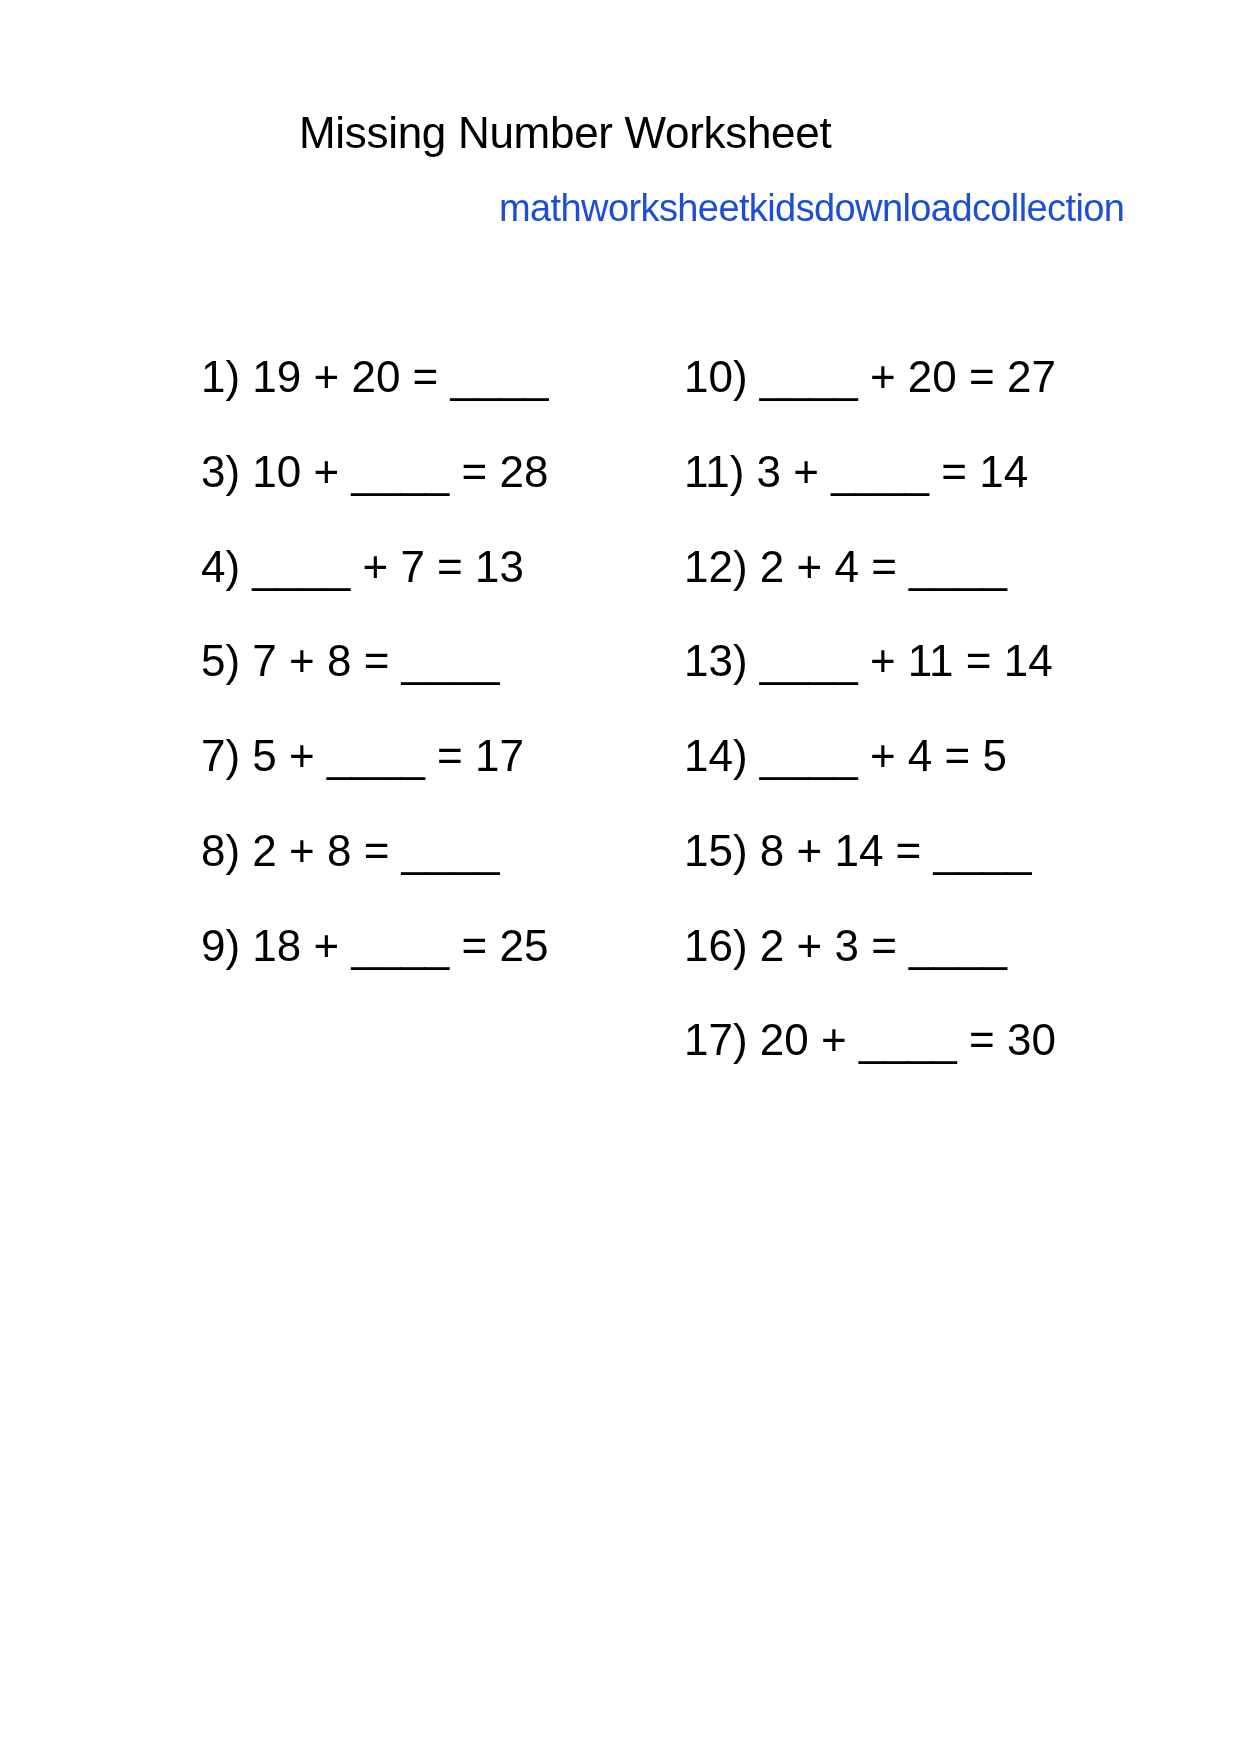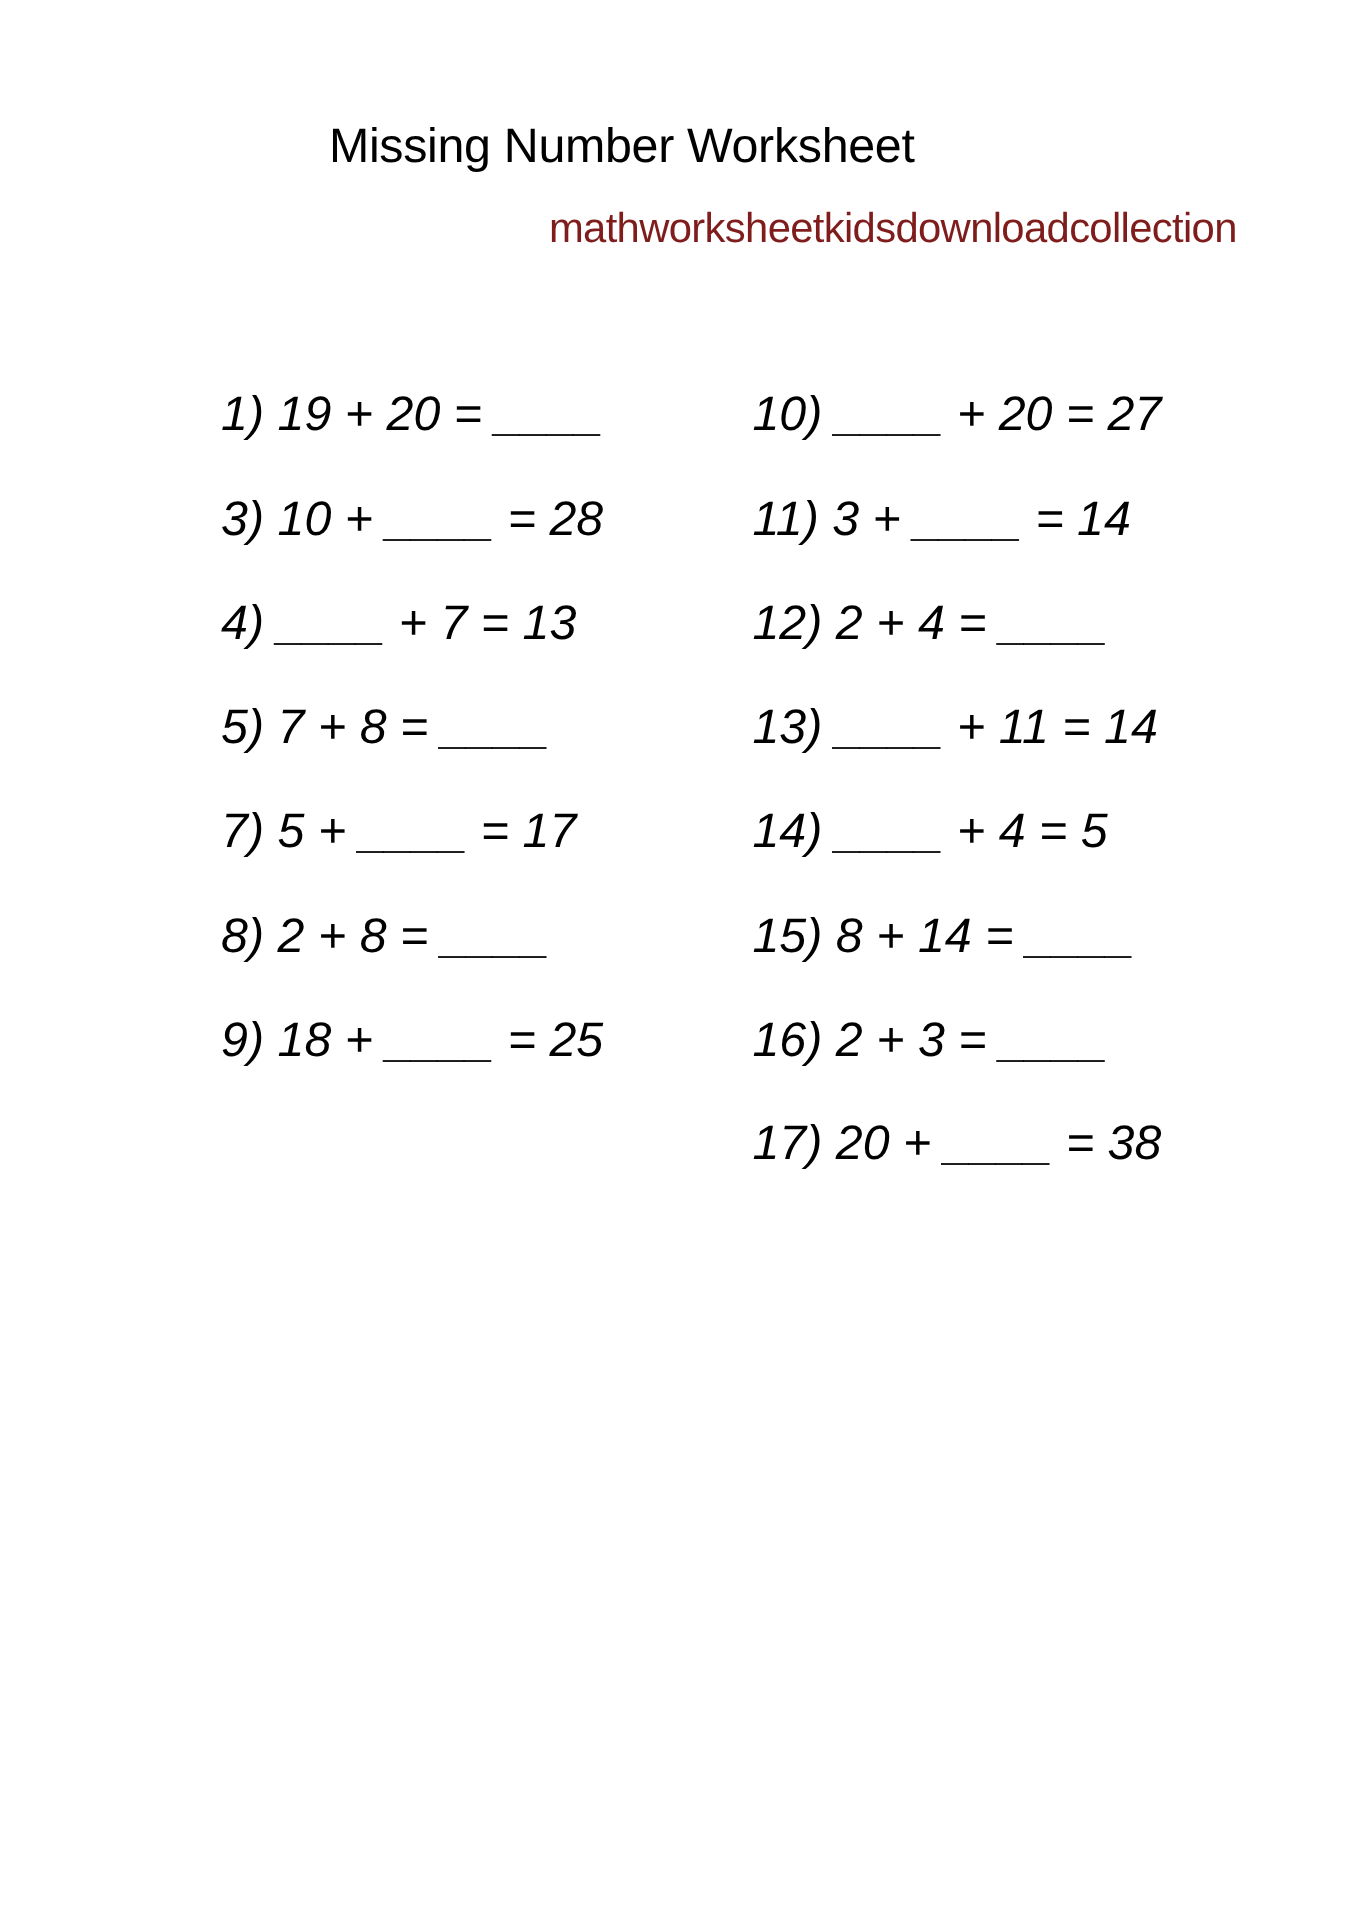--- a/index.html
+++ b/index.html
@@ -24,27 +24,26 @@
       white-space: nowrap;
       letter-spacing: -0.3px;
     }
     .subtitle {
       position: absolute;
       left: 499px;
       top: 184px;
       font-size: 38px;
       line-height: 48px;
       white-space: nowrap;
-      color: #7f1d1d;
+      color: #1d4ed8;
       letter-spacing: -0.6px;
     }
     .col {
       position: absolute;
       top: 350px;
-      font-style: italic;
     }
     .col.left { left: 201px; }
     .col.right { left: 684px; }
     .problem {
       height: 94.75px;
       font-size: 44px;
       line-height: 54px;
       white-space: pre;
     }
   </style>
@@ -65,14 +64,14 @@
 </div>
 
 <div class="col right">
   <div class="problem">10) ____ + 20 = 27</div>
   <div class="problem">11) 3 + ____ = 14</div>
   <div class="problem">12) 2 + 4 = ____</div>
   <div class="problem">13) ____ + 11 = 14</div>
   <div class="problem">14) ____ + 4 = 5</div>
   <div class="problem">15) 8 + 14 = ____</div>
   <div class="problem">16) 2 + 3 = ____</div>
-  <div class="problem">17) 20 + ____ = 38</div>
+  <div class="problem">17) 20 + ____ = 30</div>
 </div>
 
 </body></html>

